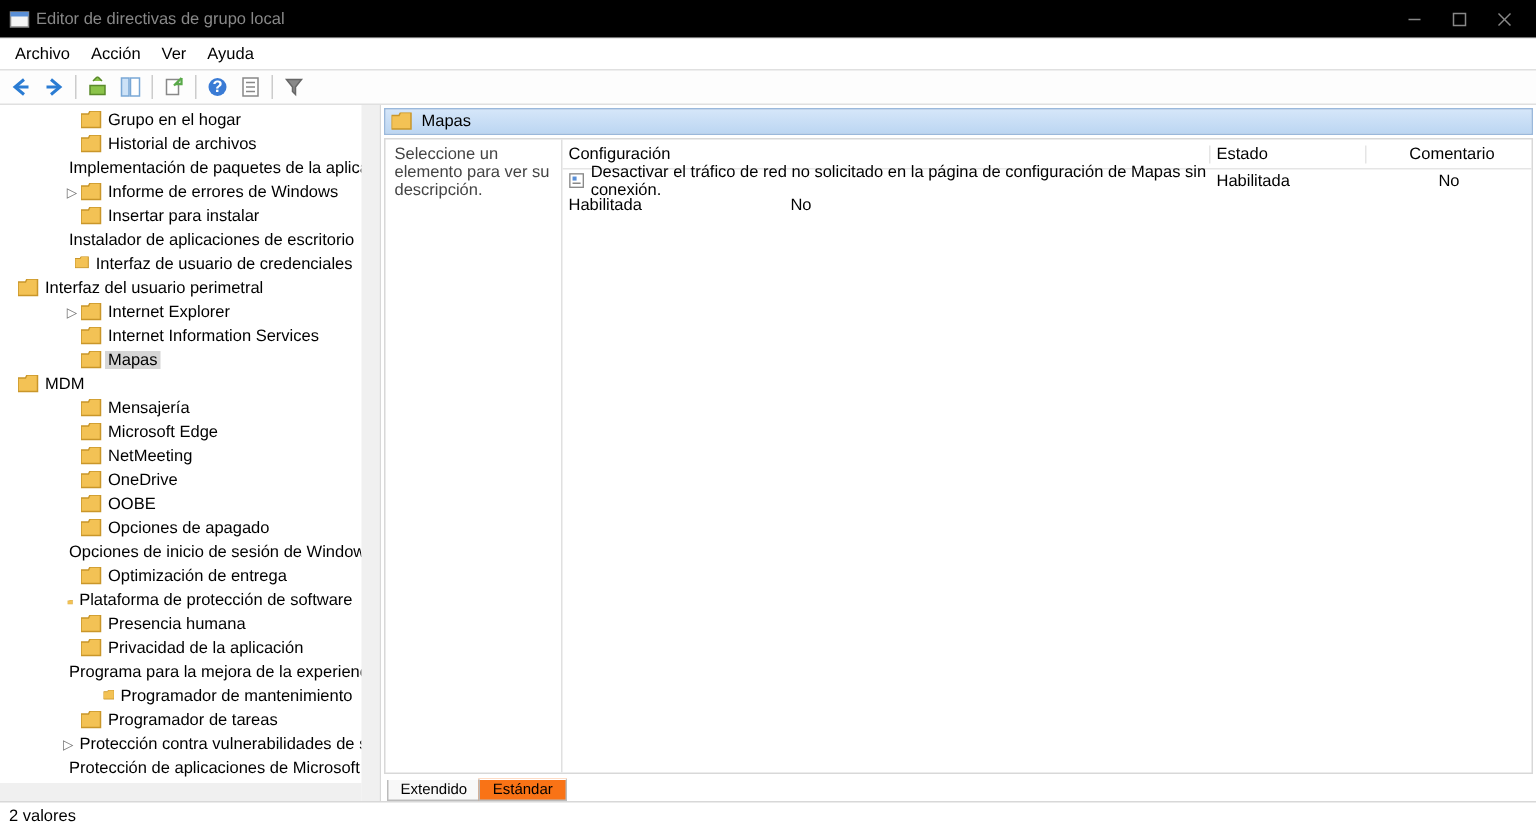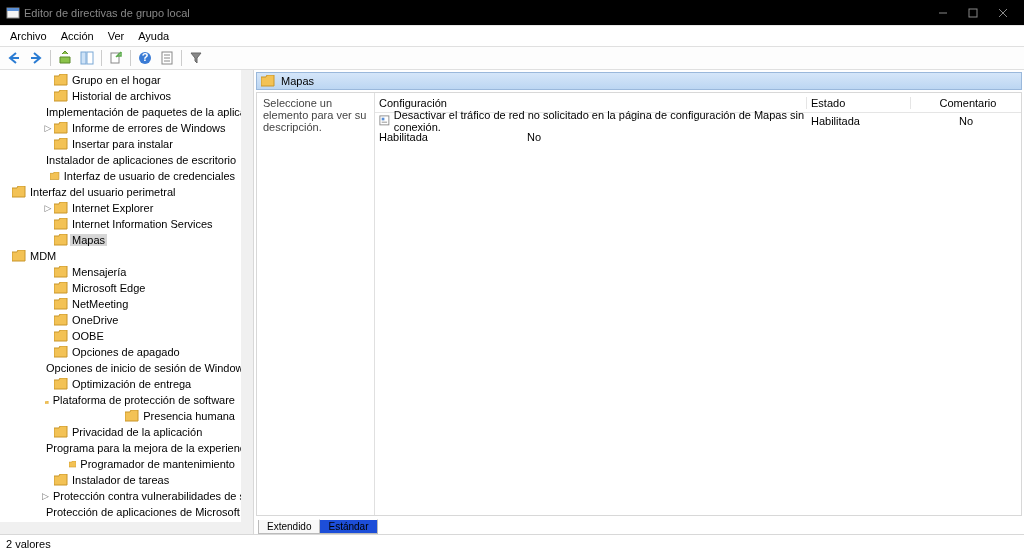--- a/index.html
+++ b/index.html
@@ -41,21 +41,21 @@
 .list-hdr .col-s { width: 104px; padding-left: 4px; border-right: 1px solid #e5e5e5; }
 .list-hdr .col-m { width: 110px; padding-left: 4px; text-align: center; }
 .list-row { display: flex; height: 16px; align-items: center; }
 .list-row .cell-c { flex: 1; padding-left: 4px; display: flex; align-items: center; gap: 4px; }
 .list-row .cell-s { width: 104px; padding-left: 4px; }
 .list-row .cell-m { width: 110px; text-align: center; }
 .setting-icon { width: 12px; height: 12px; display: inline-block; }
 
 .tabs { height: 18px; display: flex; align-items: flex-end; padding-left: 4px; }
 .tab { border: 1px solid #bbb; border-top: none; padding: 1px 8px; font-size: 10px; background: #f8f8f8; position: relative; top: 0; }
-.tab.active { background: #1d4ed8; border-top: 1px solid #fff; text-align: right; }
+.tab.active { background: #f97316; border-top: 1px solid #fff; text-align: right; }
 .tab + .tab { margin-left: -1px; }
 
 .statusbar { height: 18px; border-top: 1px solid #d8d8d8; padding: 2px 6px; display: flex; align-items: center; }
 </style>
 </head>
 <body>
 
 <div class="titlebar">
   <span class="app-icon">
     <svg viewBox="0 0 14 14">
@@ -291,21 +291,21 @@
               </svg></span>
             <span class="lbl">Optimización de entrega</span>
           </div>
           <div class="tree-row" style="padding-left: 42px;">
             <span class="twist"></span>
             <span class="folder-icon"><svg viewBox="0 0 14 12">
                 <path d="M0 2 L5 2 L6 0 L13 0 L13 11 L0 11 Z" fill="#f3c255" stroke="#c9962a"></path>
               </svg></span>
             <span class="lbl">Plataforma de protección de software</span>
           </div>
-          <div class="tree-row" style="padding-left: 42px; justify-content: flex-end;">
+          <div class="tree-row" style="padding-left: 42px;">
             <span class="twist"></span>
             <span class="folder-icon"><svg viewBox="0 0 14 12">
                 <path d="M0 2 L5 2 L6 0 L13 0 L13 11 L0 11 Z" fill="#f3c255" stroke="#c9962a"></path>
               </svg></span>
             <span class="lbl">Presencia humana</span>
           </div>
           <div class="tree-row" style="padding-left: 42px;">
             <span class="twist"></span>
             <span class="folder-icon"><svg viewBox="0 0 14 12">
                 <path d="M0 2 L5 2 L6 0 L13 0 L13 11 L0 11 Z" fill="#f3c255" stroke="#c9962a"></path>
@@ -324,21 +324,21 @@
             <span class="folder-icon"><svg viewBox="0 0 14 12">
                 <path d="M0 2 L5 2 L6 0 L13 0 L13 11 L0 11 Z" fill="#f3c255" stroke="#c9962a"></path>
               </svg></span>
             <span class="lbl">Programador de mantenimiento</span>
           </div>
           <div class="tree-row" style="padding-left: 42px;">
             <span class="twist"></span>
             <span class="folder-icon"><svg viewBox="0 0 14 12">
                 <path d="M0 2 L5 2 L6 0 L13 0 L13 11 L0 11 Z" fill="#f3c255" stroke="#c9962a"></path>
               </svg></span>
-            <span class="lbl">Instalador de tareas</span>
+            <span class="lbl">Programador de tareas</span>
           </div>
           <div class="tree-row" style="padding-left: 42px;">
             <span class="twist">▷</span>
             <span class="folder-icon"><svg viewBox="0 0 14 12">
                 <path d="M0 2 L5 2 L6 0 L13 0 L13 11 L0 11 Z" fill="#f3c255" stroke="#c9962a"></path>
               </svg></span>
             <span class="lbl">Protección contra vulnerabilidades de seguridad de Mic</span>
           </div>
           <div class="tree-row" style="padding-left: 42px;">
             <span class="twist"></span>

